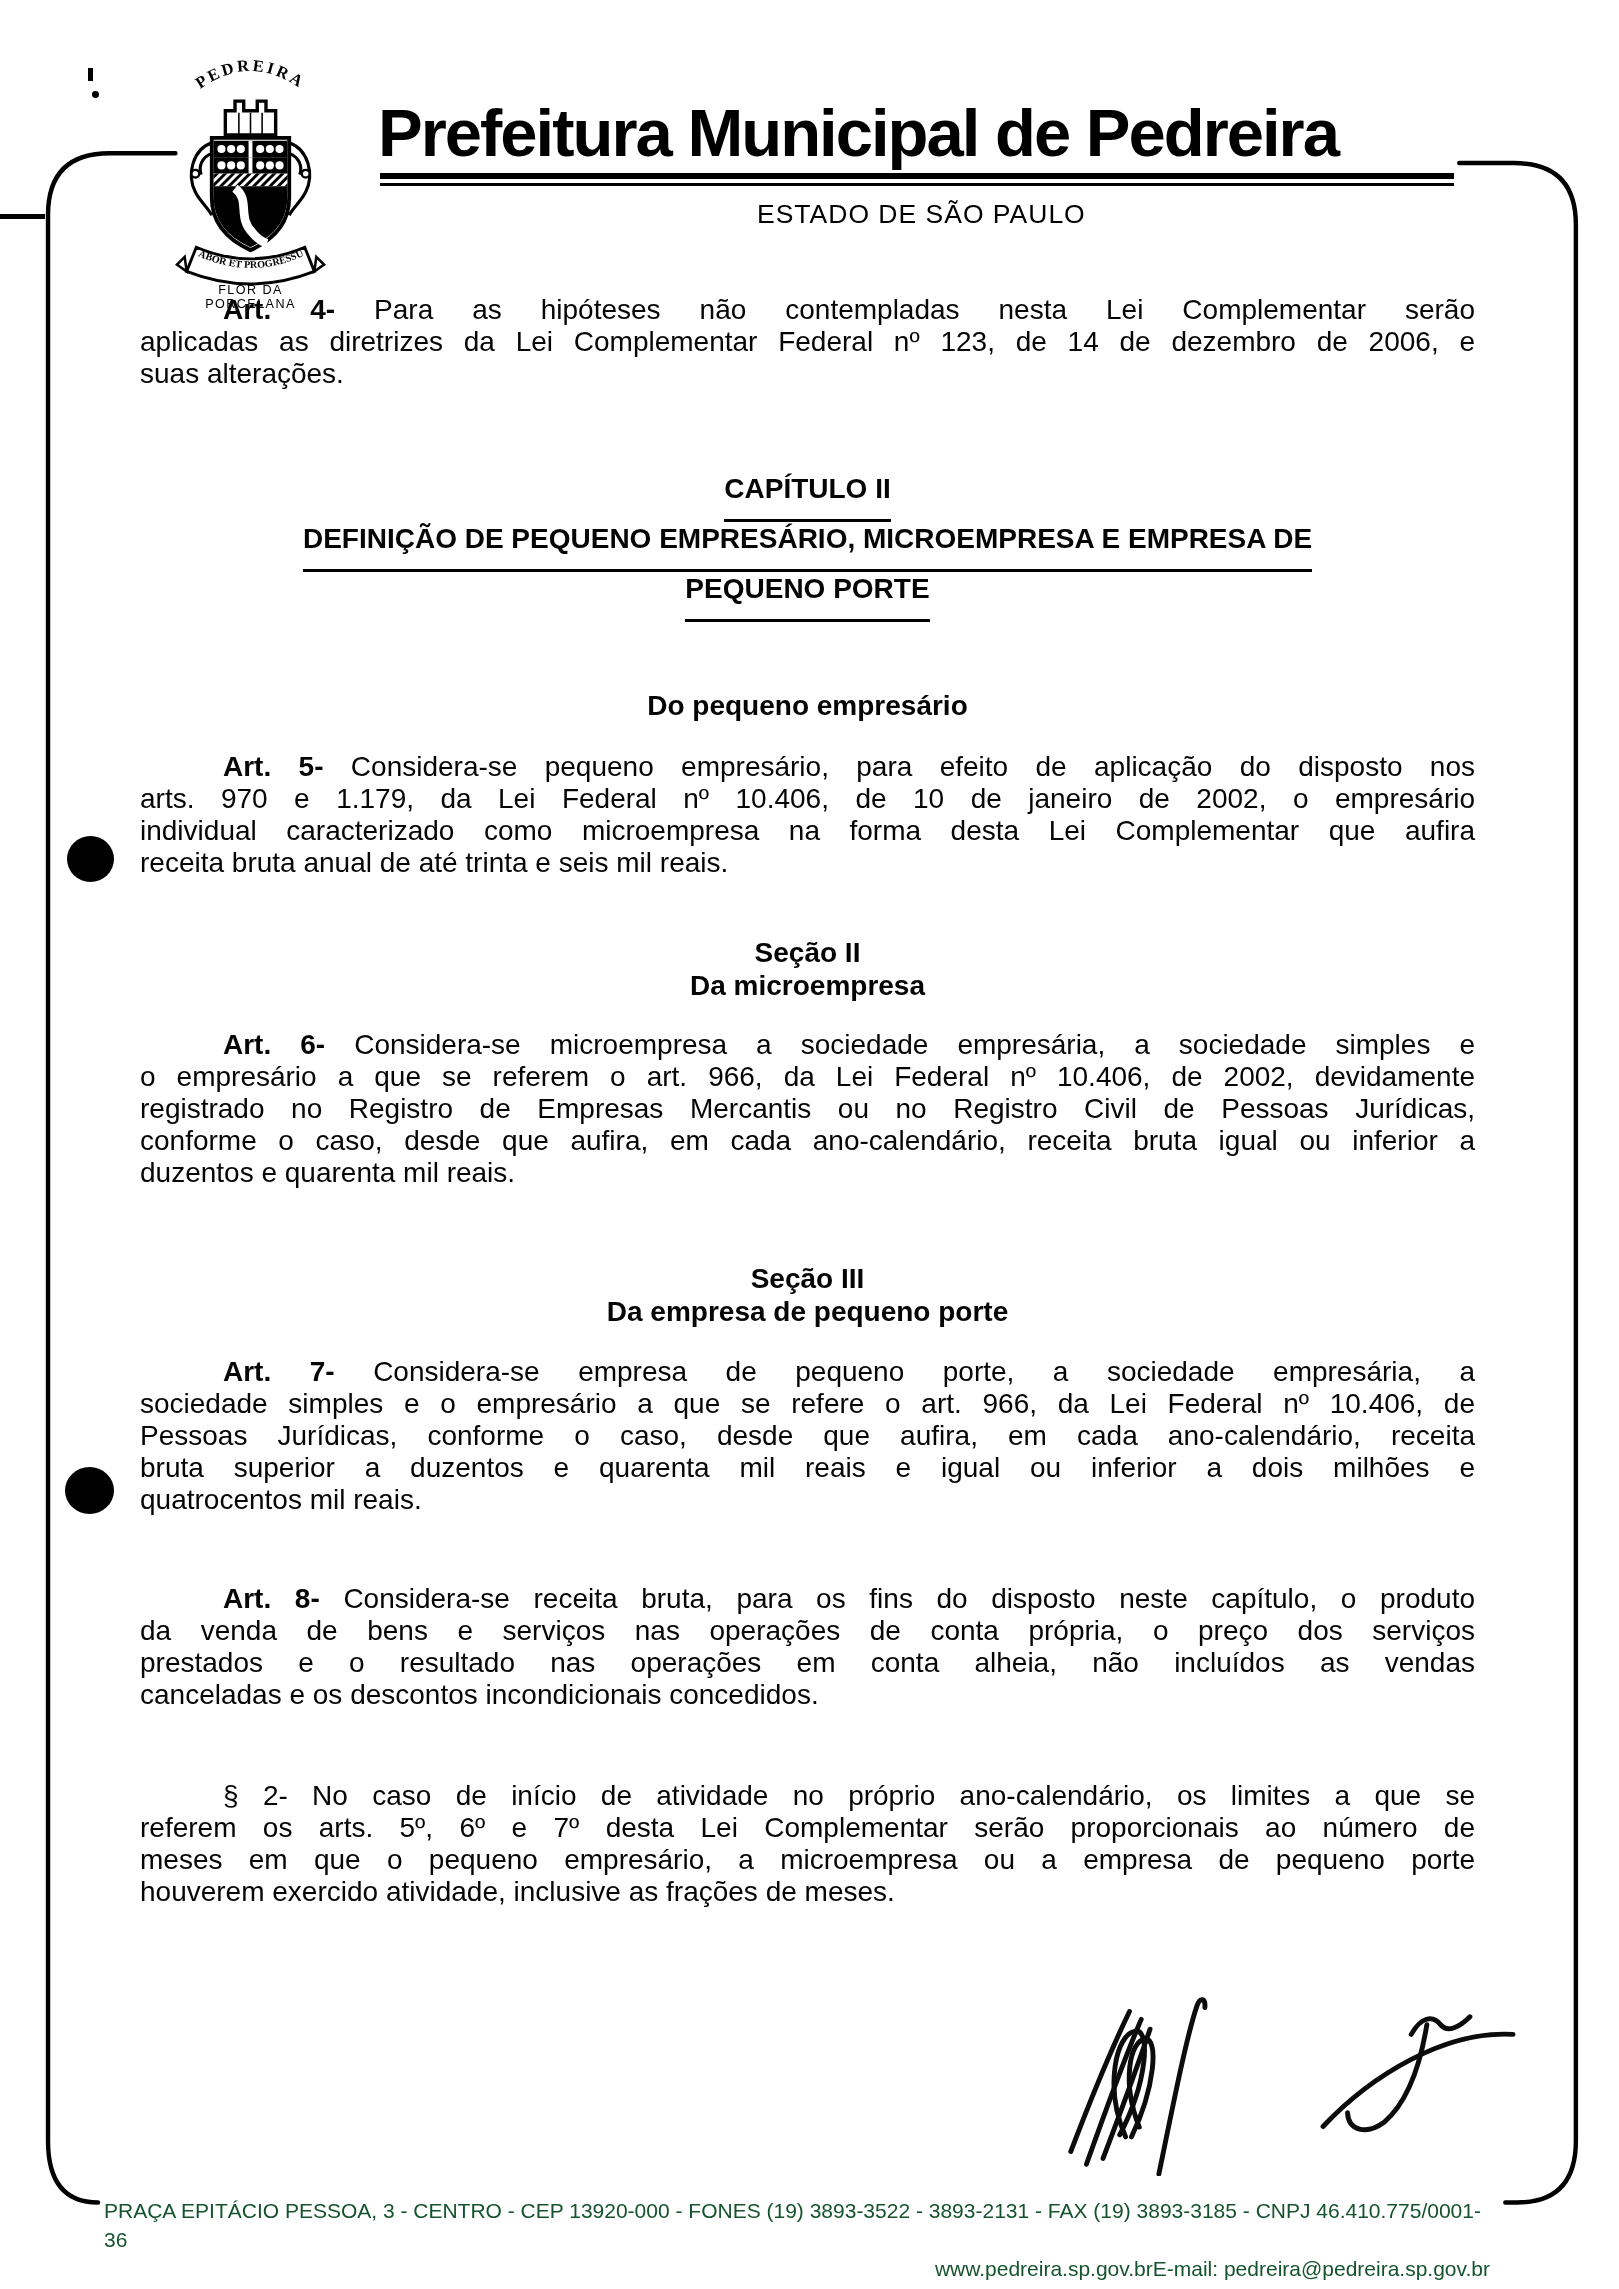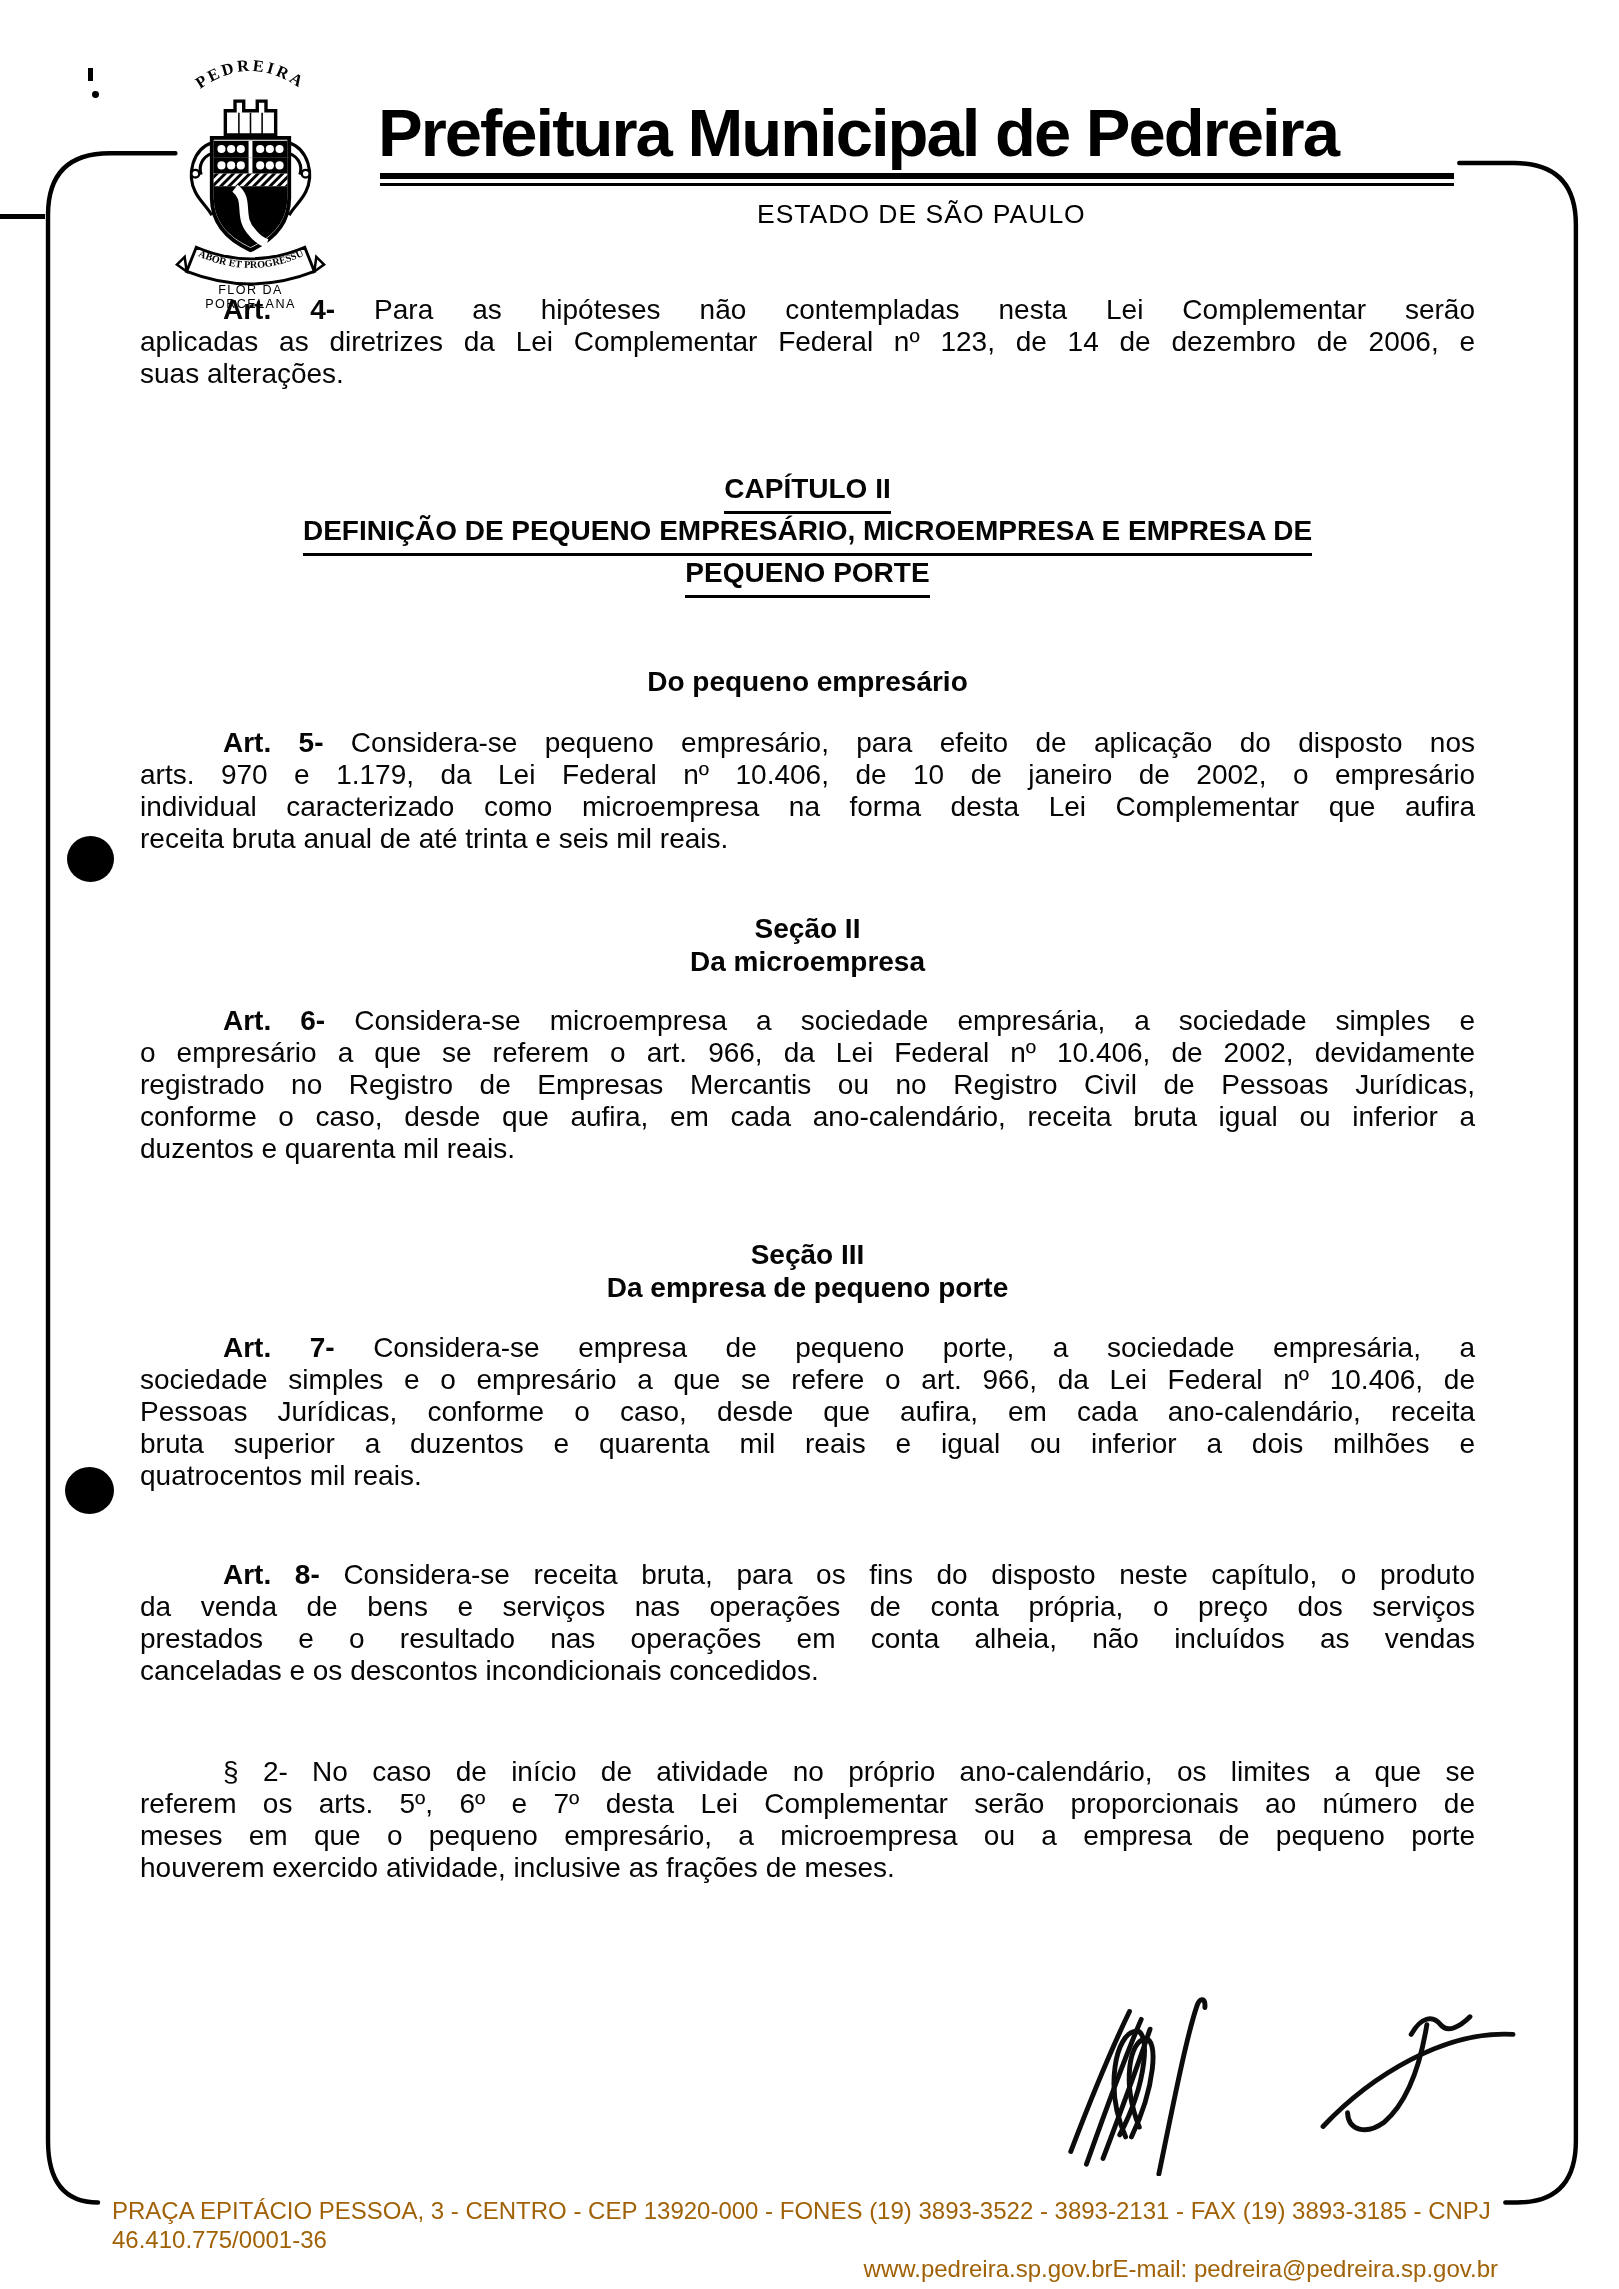--- a/index.html
+++ b/index.html
@@ -38,27 +38,27 @@
   .doc-body > .block:nth-child(6){margin-top:27.4px;}
   .doc-body > .block:nth-child(7){margin-top:73px;}
   .doc-body > .block:nth-child(8){margin-top:27.4px;}
   .doc-body > .block:nth-child(9){margin-top:67px;}
   .doc-body > .block:nth-child(10){margin-top:69px;}
   .doc-body > .block:nth-child(11){margin-top:49px;}
   .line{text-align:justify;text-align-last:justify;}
   .line.last{text-align-last:left;}
   .line.indent{text-indent:83px;}
   .heading .hline{text-align:center;font-weight:bold;line-height:33px;}
-  .hl.underlined{display:inline-block;border-bottom:3.9px solid #000;padding-bottom:8px;line-height:29px;}
+  .hl.underlined{display:inline-block;border-bottom:3.9px solid #000;padding-bottom:16px;line-height:29px;}
   
   .sig{position:absolute;pointer-events:none;}
   .sig-left{left:1057px;top:1990px;width:191px;height:186px;}
   .sig-right{left:1317px;top:2007px;width:206px;height:142px;}
   
-  .footer{position:absolute;left:112px;top:2196px;width:1386px;font-size:24px;line-height:29px;color:#a16207;}
+  .footer{position:absolute;left:104px;top:2196px;width:1386px;font-size:21px;line-height:29px;color:#14532d;}
   .footer-row{display:flex;justify-content:flex-end;}
 </style>
 </head>
 <body>
 
 <div class="page">
 
   <svg class="frame" viewBox="0 0 1652 2336">
     <path d="M 179 156 H 112 Q 49 156 49 219 V 2184 Q 49 2247 100 2247" fill="none" stroke="#000" stroke-width="4.5" stroke-linecap="round"></path>
     <path d="M 1489 166 H 1545 Q 1608 166 1608 229 V 2184 Q 1608 2247 1548 2247 H 1536" fill="none" stroke="#000" stroke-width="4.5" stroke-linecap="round"></path>

